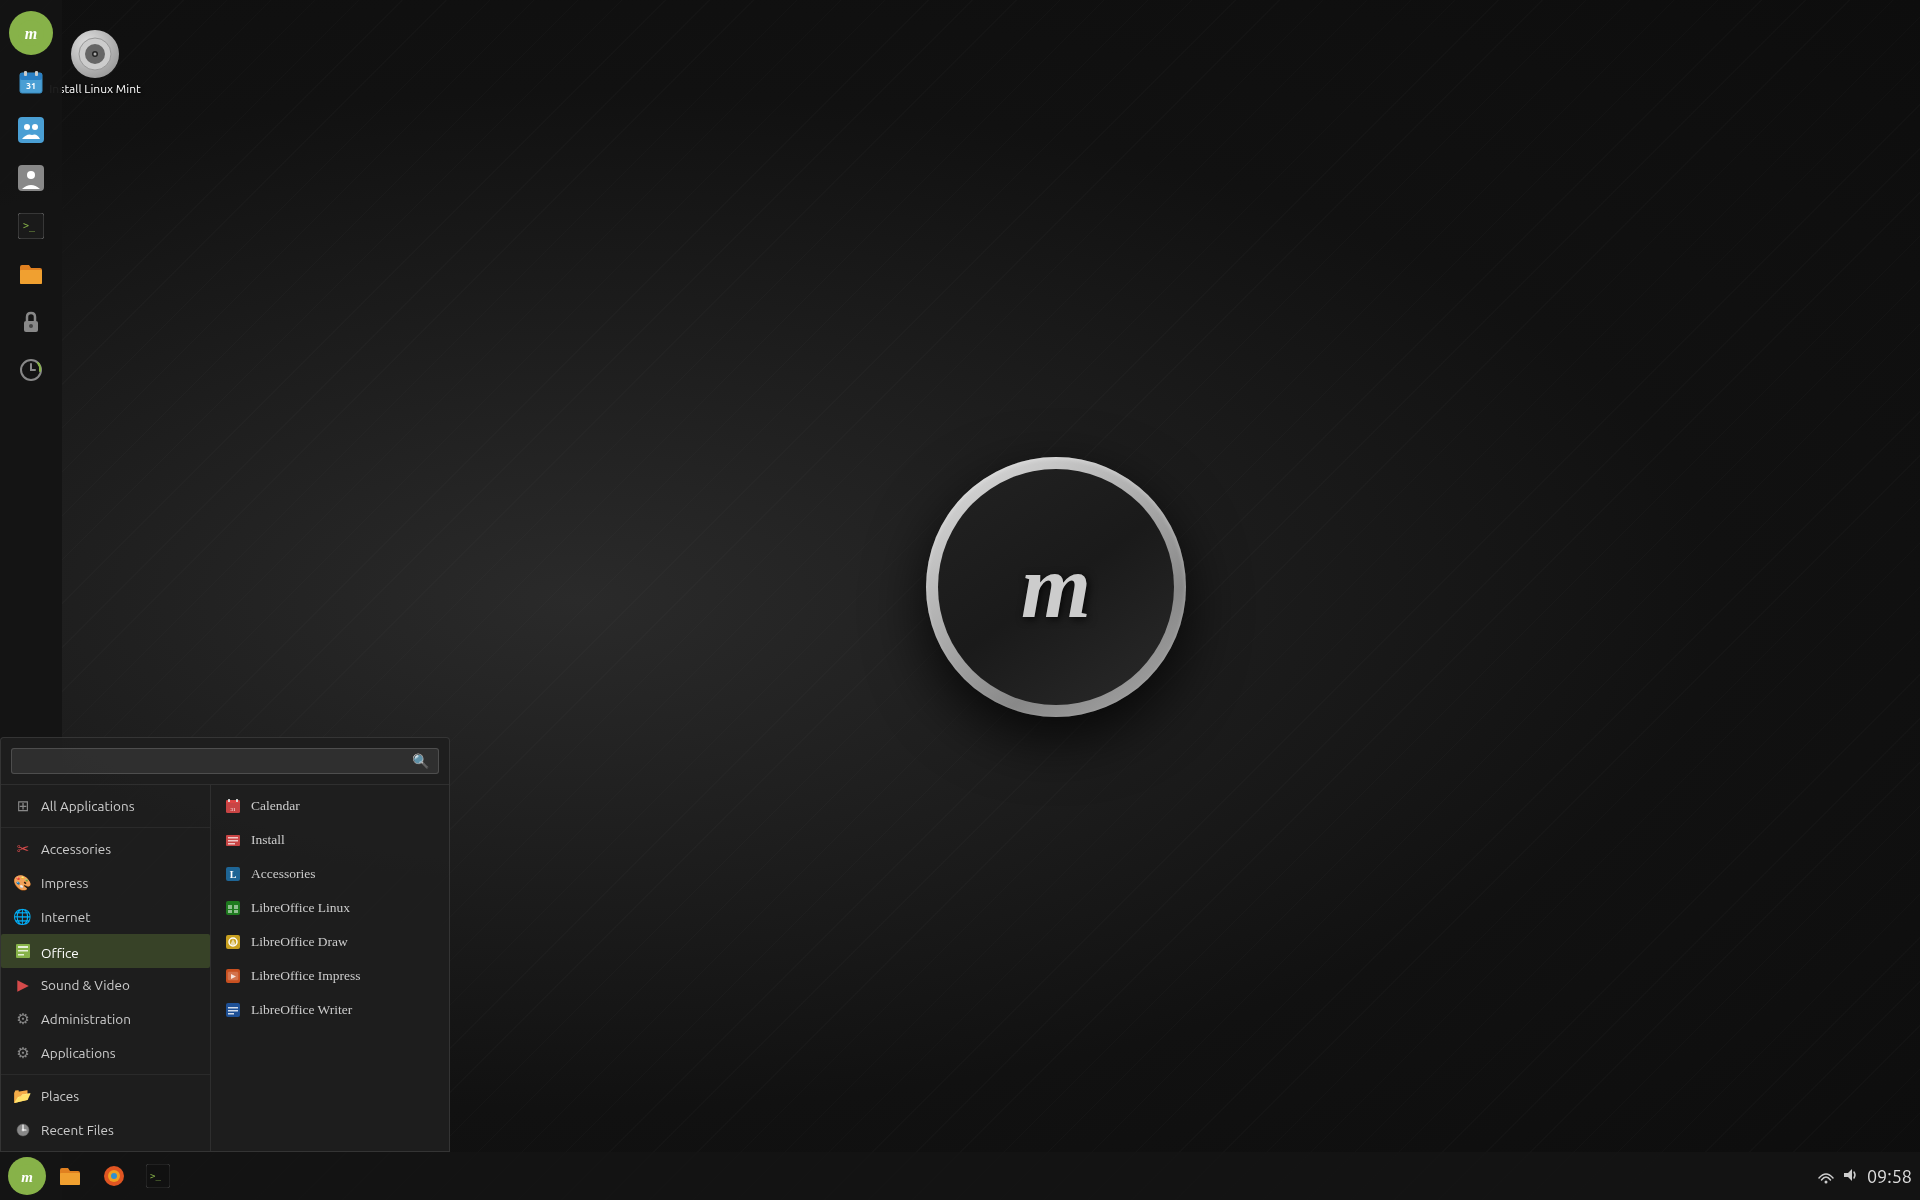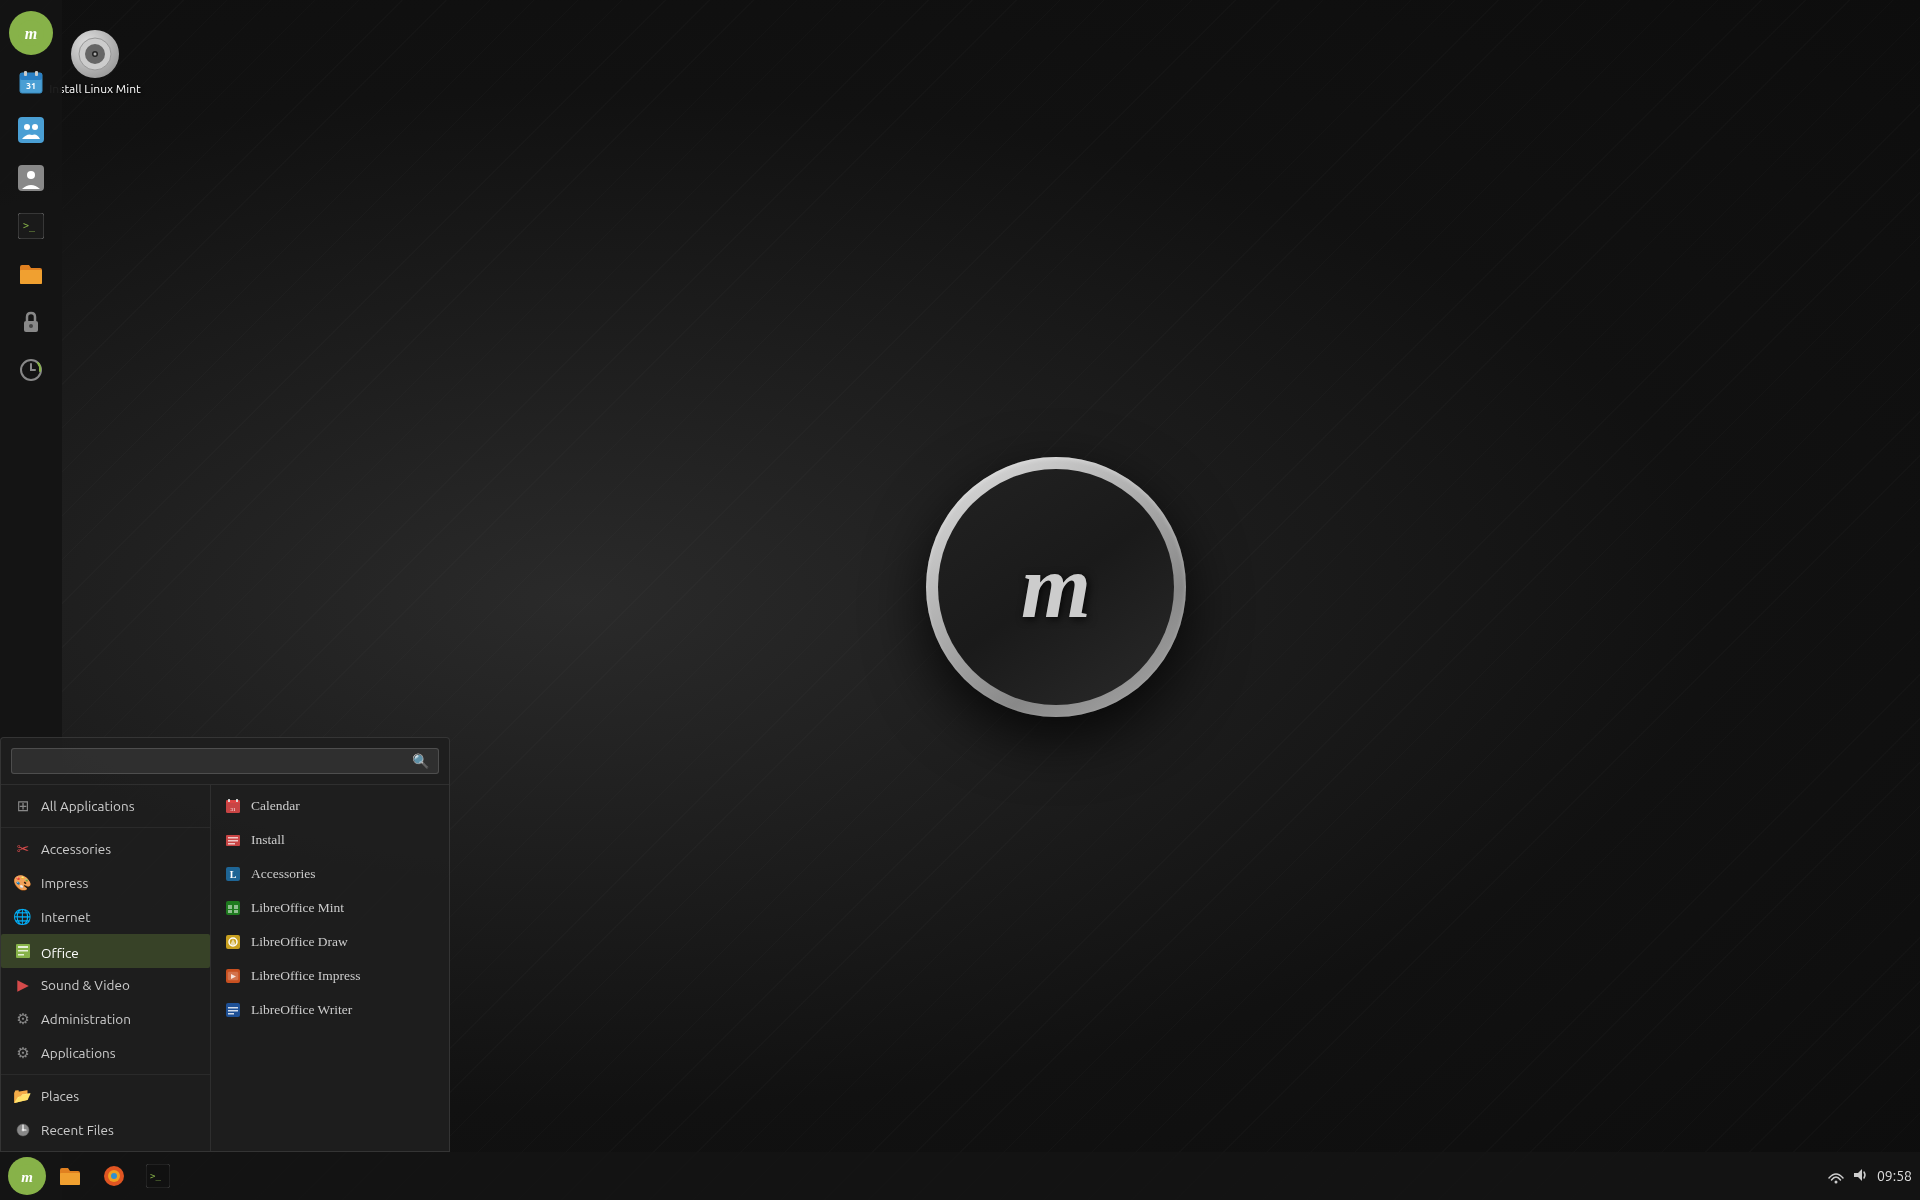--- a/index.html
+++ b/index.html
@@ -193,21 +193,21 @@
     .system-tray {
       display: flex;
       align-items: center;
       gap: 6px;
       font-size: 16px;
       color: #ccc;
     }
 
     .clock {
       color: #ddd;
-      font-size: 14px;
+      font-size: 18px;
       white-space: nowrap;
     }
 
     
     .app-menu {
       position: absolute;
       bottom: 48px;
       left: 0;
       width: 450px;
       background: rgba(30,30,30,0.97);
@@ -530,21 +530,21 @@
         <div class="menu-item">
           <div class="menu-item-icon">
             <svg width="16" height="16" viewBox="0 0 16 16">
               <rect x="1" y="1" width="14" height="14" rx="2" fill="#1e7a1e"></rect>
               <rect x="3" y="5" width="4" height="4" fill="white" opacity="0.5"></rect>
               <rect x="9" y="5" width="4" height="4" fill="white" opacity="0.5"></rect>
               <rect x="3" y="10" width="4" height="3" fill="white" opacity="0.5"></rect>
               <rect x="9" y="10" width="4" height="3" fill="white" opacity="0.5"></rect>
             </svg>
           </div>
-          <span>LibreOffice Mint</span>
+          <span>LibreOffice Linux</span>
         </div>
 
         <div class="menu-item">
           <div class="menu-item-icon">
             <svg width="16" height="16" viewBox="0 0 16 16">
               <rect x="1" y="1" width="14" height="14" rx="2" fill="#c8a020"></rect>
               <circle cx="8" cy="8" r="4" fill="none" stroke="white" stroke-width="1.5"></circle>
               <path d="M5 11 L8 5 L11 11" fill="white" opacity="0.6"></path>
             </svg>
           </div>

